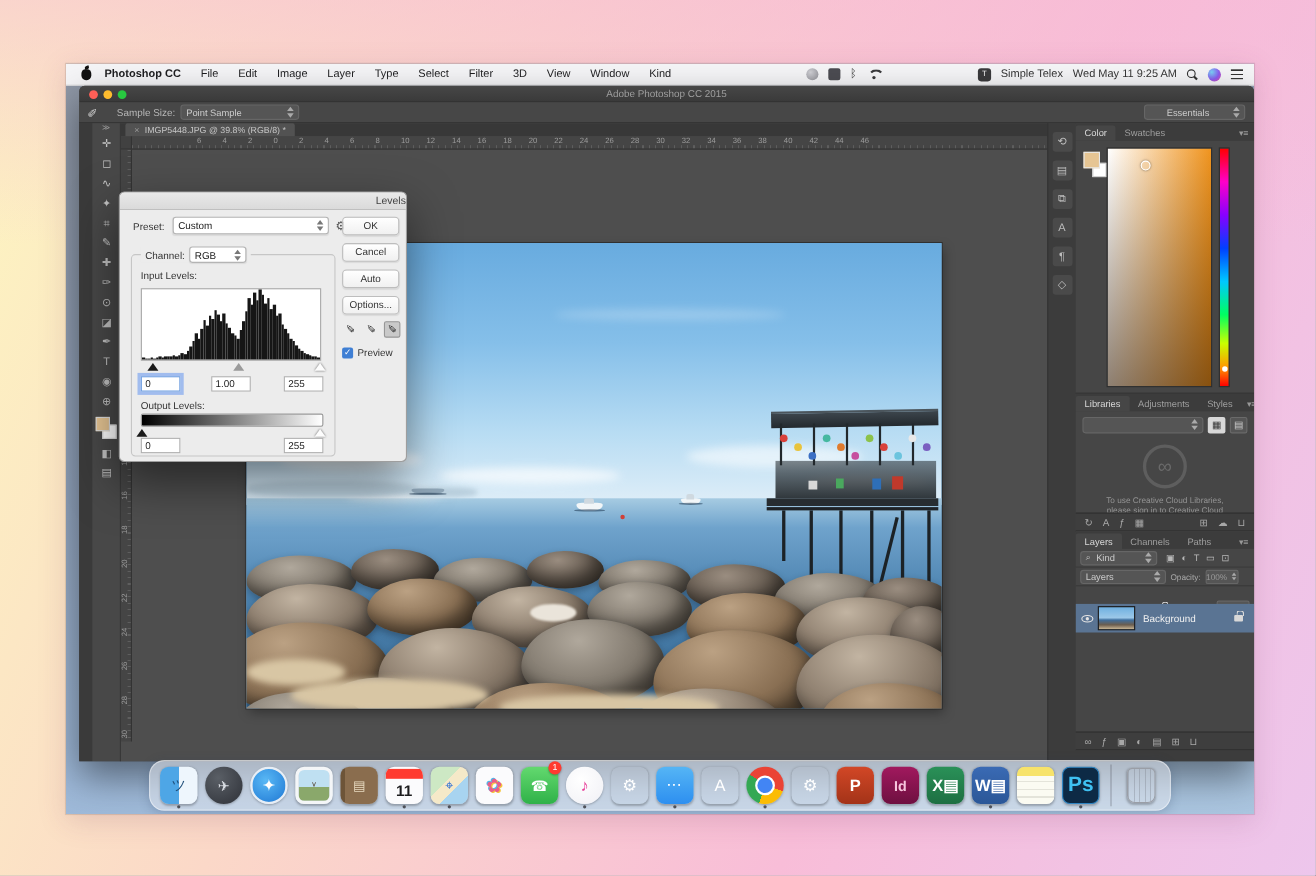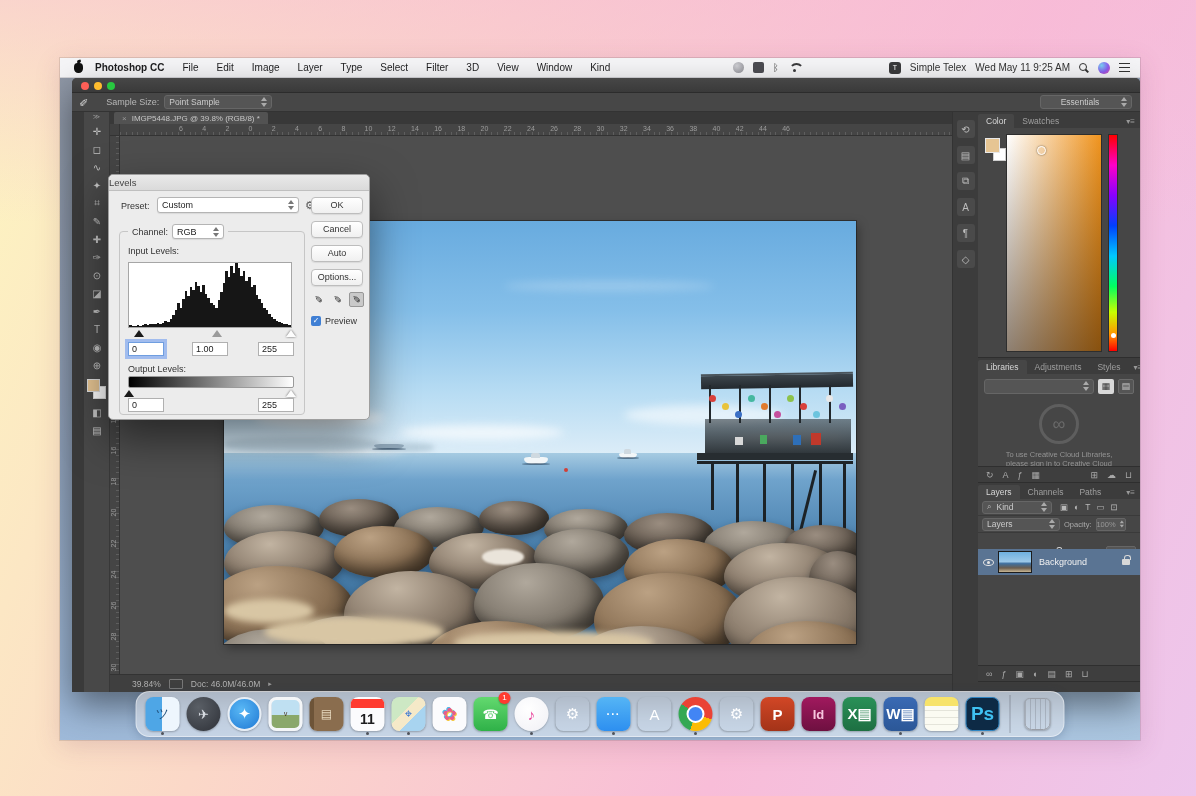--- a/index.html
+++ b/index.html
@@ -167,21 +167,21 @@
     background:linear-gradient(180deg,#6fb0e0 0%, #9cc8e8 48%, #3f6f9e 58%, #6b5d4e 80%, #c9b795 100%); }
   .layer-name { font-size:9px; color:#f2f2f2; flex:1; }
   .lock { position:relative; width:8px; height:6px; background:#d8d8d8; border-radius:1px; margin-right:10px; }
   .lock::before { content:""; position:absolute; left:1.5px; top:-4px; width:5px; height:4px; border:1.2px solid #d8d8d8;
     border-bottom:none; border-radius:3px 3px 0 0; }
   .lock.sm { transform:scale(.85); margin:0; }
   
   .dlg { position:absolute; left:36px; top:96px; width:262px; height:246px; background:#ececec;
     border:1px solid #9e9e9e; border-radius:5px; box-shadow:0 18px 44px rgba(0,0,0,.5); z-index:50; font-size:9px; color:#333; }
   .dlg-head { height:16px; background:linear-gradient(#e9e9e9,#dadada); border-bottom:1px solid #bfbfbf;
-    border-radius:5px 5px 0 0; text-align:left; line-height:16px; font-size:9.5px; color:#444; }
+    border-radius:5px 5px 0 0; text-align:right; line-height:16px; font-size:9.5px; color:#444; }
   .dlg-label { position:absolute; }
   .mac-drop { position:absolute; background:#fff; border:1px solid #b4b4b4; border-radius:3px; height:16px;
     display:flex; align-items:center; padding:0 4px; font-size:9px; color:#222; box-shadow:0 1px 1px rgba(0,0,0,.08); }
   .mac-drop .grow { flex:1; }
   .mac-drop .caret::before { border-bottom-color:#777; } .mac-drop .caret::after { border-top-color:#777; }
   .gear { position:absolute; color:#555; font-size:11px; }
   .gear small { font-size:7px; color:#777; }
   .grp { position:absolute; left:10px; top:56px; width:186px; height:184px; border:1px solid #c6c6c6; border-radius:4px; }
   .grp-legend { position:absolute; left:8px; top:-8px; background:#ececec; padding:0 4px; display:flex; align-items:center; gap:4px; }
   .histo { position:absolute; left:8px; top:30px; width:164px; height:66px; background:#fff; border:1px solid #a6a6a6;
@@ -285,20 +285,21 @@
       <span class="siri"></span>
       <span class="nc-lines"></span>
     </div>
   </div>
 
   <div class="ps-win">
     <div class="titlebar">
       <span class="tl r"></span>
       <span class="tl y"></span>
       <span class="tl g"></span>
+      <div class="win-title">Adobe Photoshop CC 2015</div>
     </div>
 
     <div class="optionsbar">
       <span class="tool-glyph">✎</span>
       <span class="opt-label">Sample Size:</span>
       <div class="ps-drop" style="width:108px;">
         <span class="grow">Point Sample</span>
         <span class="caret"></span>
       </div>
       <div class="ps-drop workspace">
@@ -475,26 +476,20 @@
               <div class="rk b" style="left: 520px; top: 400px; width: 130px; height: 70px;"></div>
               <div class="rk g" style="left: -10px; top: 408px; width: 120px; height: 60px;"></div>
               <div class="sand" style="left: 40px; top: 396px; width: 180px; height: 30px;"></div>
               <div class="sand" style="left: 230px; top: 410px; width: 200px; height: 24px;"></div>
               <div class="sand" style="left: 0px; top: 378px; width: 90px; height: 24px;"></div>
               <div class="hl-rock" style="left: 258px; top: 328px; width: 42px; height: 16px;"></div>
             </div>
         </div>
       </div>
 
-      <div class="statusbar">
-        <span>39.84%</span>
-        <span class="zoom-box"></span>
-        <span>Doc: 46.0M/46.0M</span>
-        <span class="doc-arrow">▸</span>
-      </div>
     </div>
 
     <div class="panel-dock" id="panelDock">
         <div class="pd-ic">⟲</div>
         <div class="pd-ic">▤</div>
         <div class="pd-ic">⧉</div>
         <div class="pd-ic">A</div>
         <div class="pd-ic">¶</div>
         <div class="pd-ic">◇</div>
       </div>

